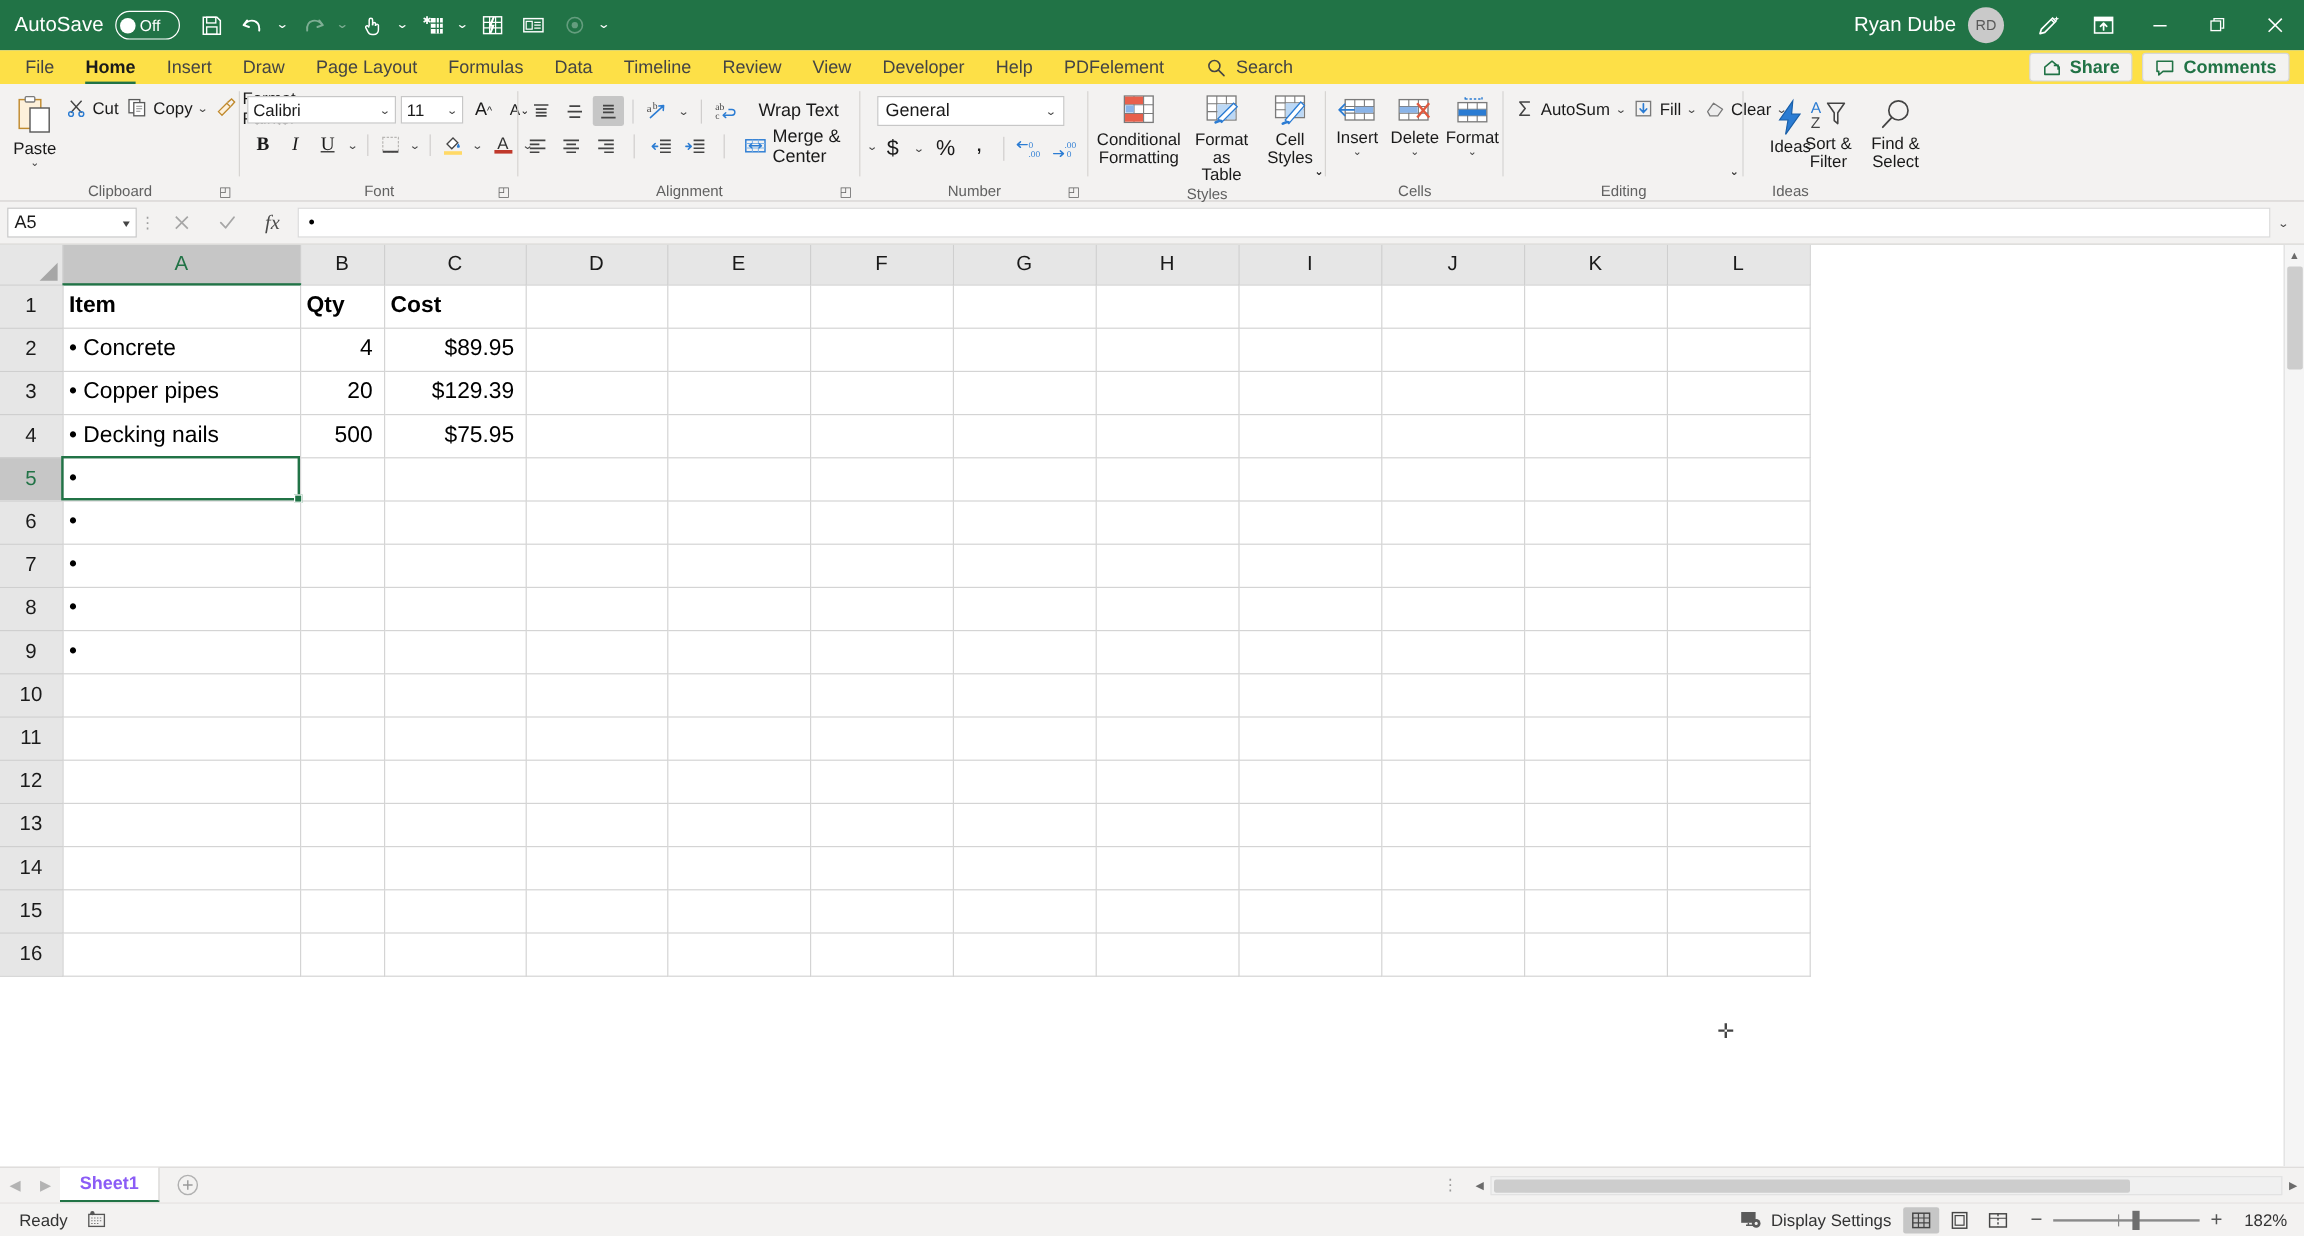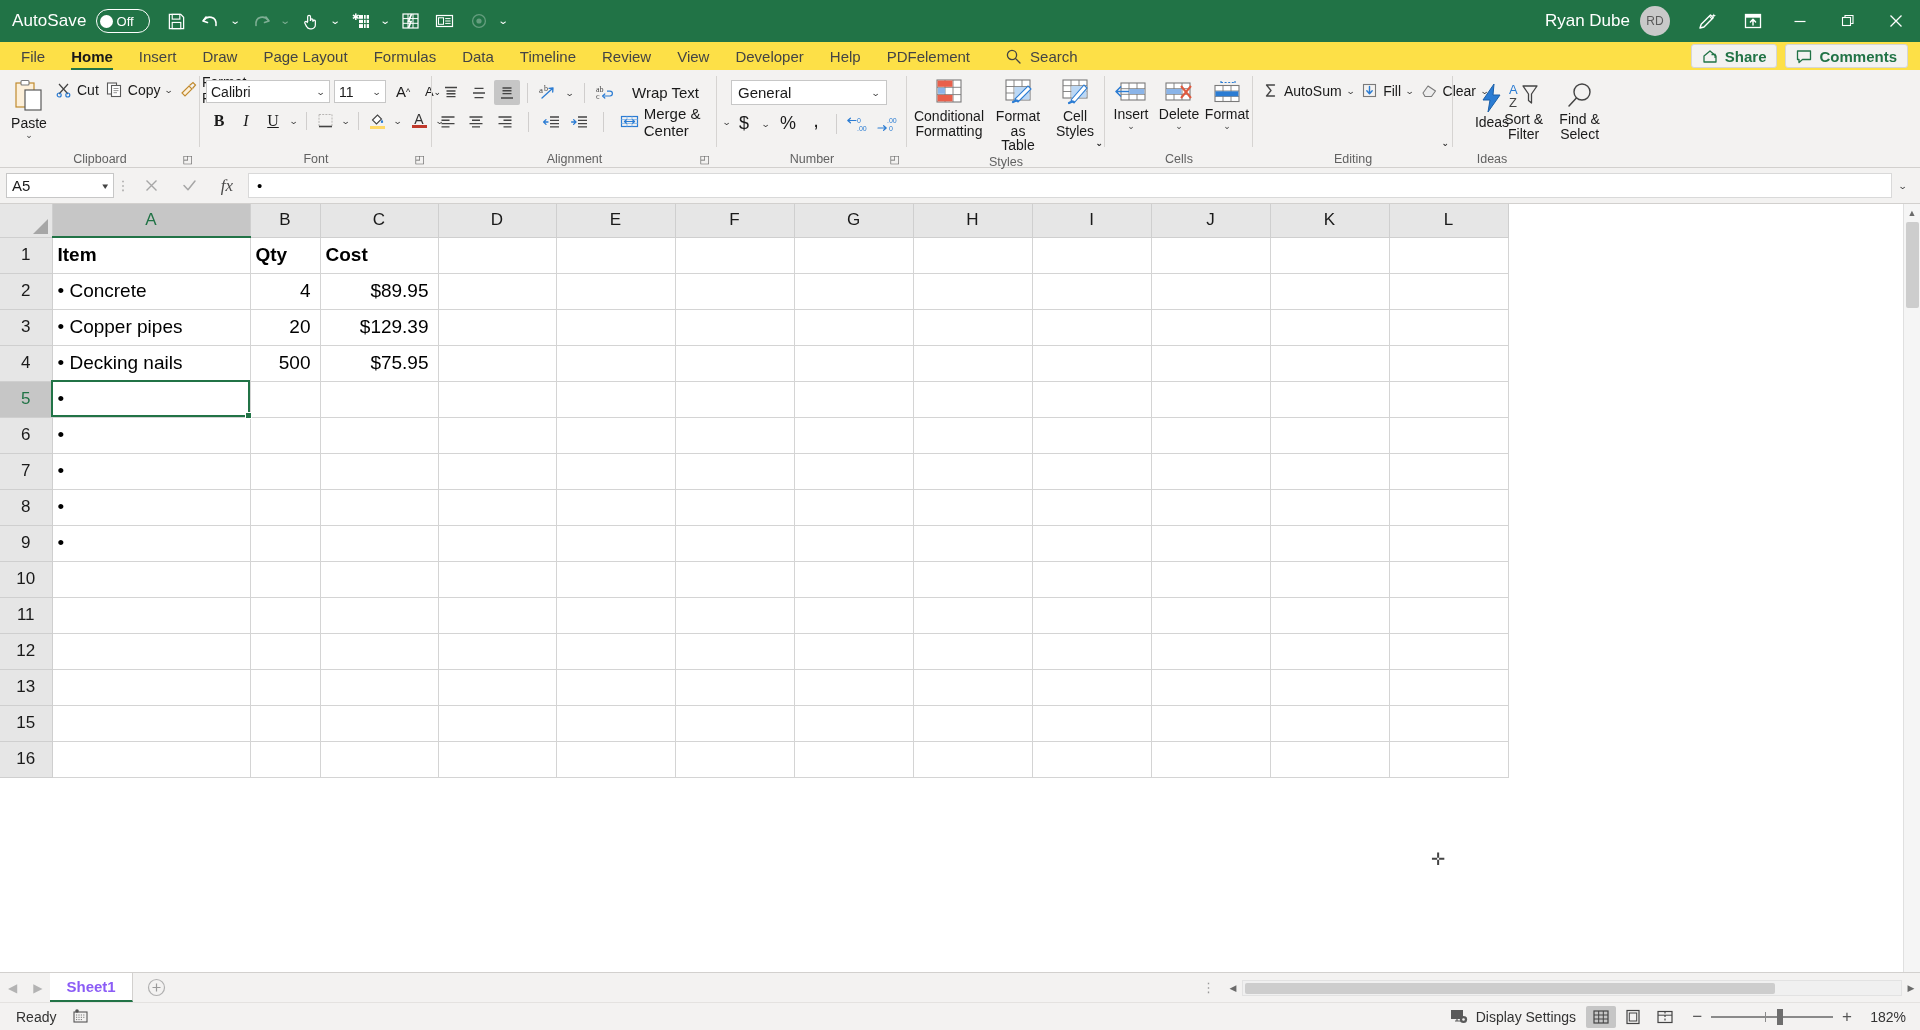--- a/index.html
+++ b/index.html
@@ -1017,20 +1017,35 @@
               <td class="cell"></td>
               <td class="cell"></td>
               <td class="cell"></td>
               <td class="cell"></td>
               <td class="cell"></td>
               <td class="cell"></td>
               <td class="cell"></td>
               <td class="cell"></td>
             </tr>
             <tr>
+              <th class="rowhdr">14</th>
+              <td class="cell"></td>
+              <td class="cell"></td>
+              <td class="cell"></td>
+              <td class="cell"></td>
+              <td class="cell"></td>
+              <td class="cell"></td>
+              <td class="cell"></td>
+              <td class="cell"></td>
+              <td class="cell"></td>
+              <td class="cell"></td>
+              <td class="cell"></td>
+              <td class="cell"></td>
+            </tr>
+            <tr>
               <th class="rowhdr">15</th>
               <td class="cell"></td>
               <td class="cell"></td>
               <td class="cell"></td>
               <td class="cell"></td>
               <td class="cell"></td>
               <td class="cell"></td>
               <td class="cell"></td>
               <td class="cell"></td>
               <td class="cell"></td>

